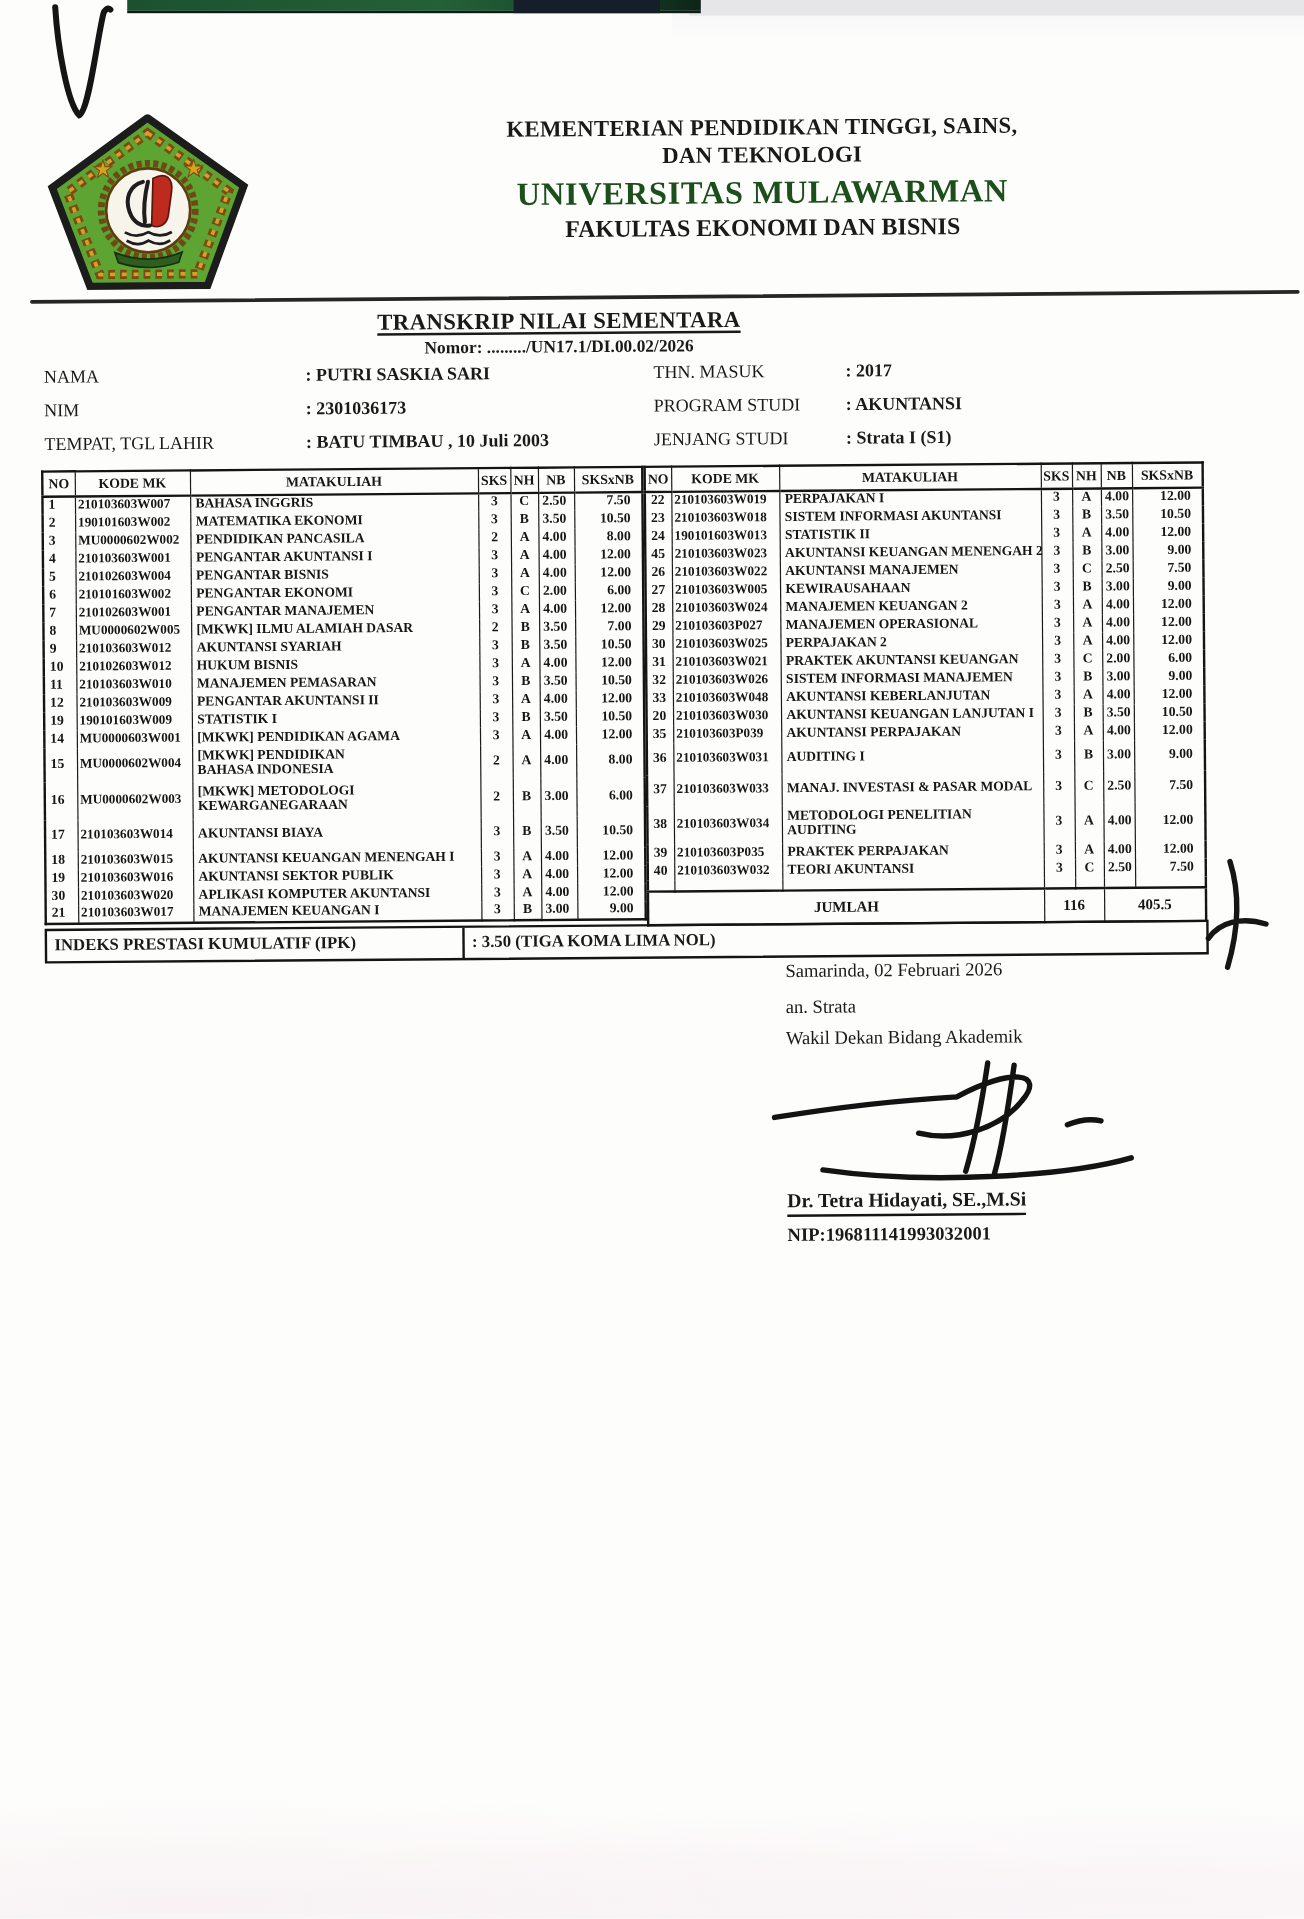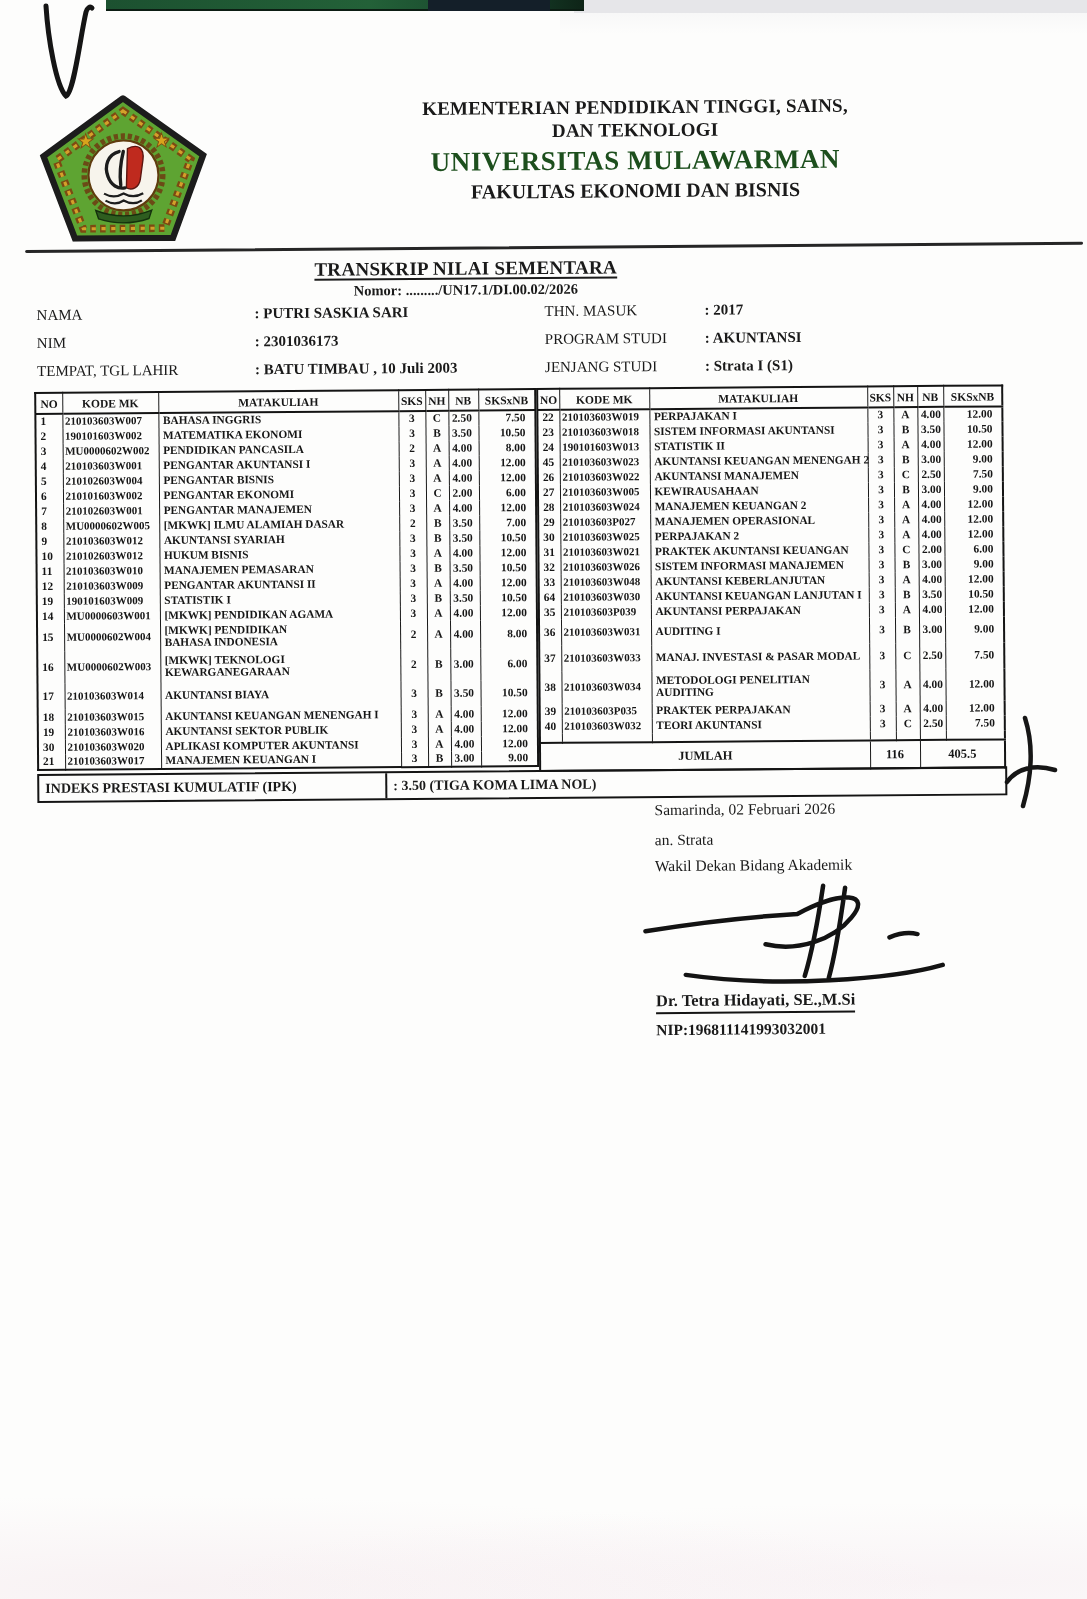--- a/index.html
+++ b/index.html
@@ -309,21 +309,21 @@
             </td>
             <td class="c3">2</td>
             <td class="c4">A</td>
             <td class="c5">4.00</td>
             <td class="c6">8.00</td>
           </tr>
           <tr style="height: 32px;">
             <td class="c0">16</td>
             <td class="c1">MU0000602W003</td>
             <td class="c2 wrap">
-              <div class="w">[MKWK] TEKNOLOGI KEWARGANEGARAAN</div>
+              <div class="w">[MKWK] METODOLOGI KEWARGANEGARAAN</div>
             </td>
             <td class="c3">2</td>
             <td class="c4">B</td>
             <td class="c5">3.00</td>
             <td class="c6">6.00</td>
           </tr>
           <tr style="height: 26px;">
             <td class="c0">17</td>
             <td class="c1">210103603W014</td>
             <td class="c2">AKUNTANSI BIAYA</td>
@@ -483,21 +483,21 @@
           <tr style="height: 15px;">
             <td class="c0">33</td>
             <td class="c1">210103603W048</td>
             <td class="c2">AKUNTANSI KEBERLANJUTAN</td>
             <td class="c3">3</td>
             <td class="c4">A</td>
             <td class="c5">4.00</td>
             <td class="c6">12.00</td>
           </tr>
           <tr style="height: 15px;">
-            <td class="c0">64</td>
+            <td class="c0">20</td>
             <td class="c1">210103603W030</td>
             <td class="c2">AKUNTANSI KEUANGAN LANJUTAN I</td>
             <td class="c3">3</td>
             <td class="c4">B</td>
             <td class="c5">3.50</td>
             <td class="c6">10.50</td>
           </tr>
           <tr style="height: 15px;">
             <td class="c0">35</td>
             <td class="c1">210103603P039</td>

